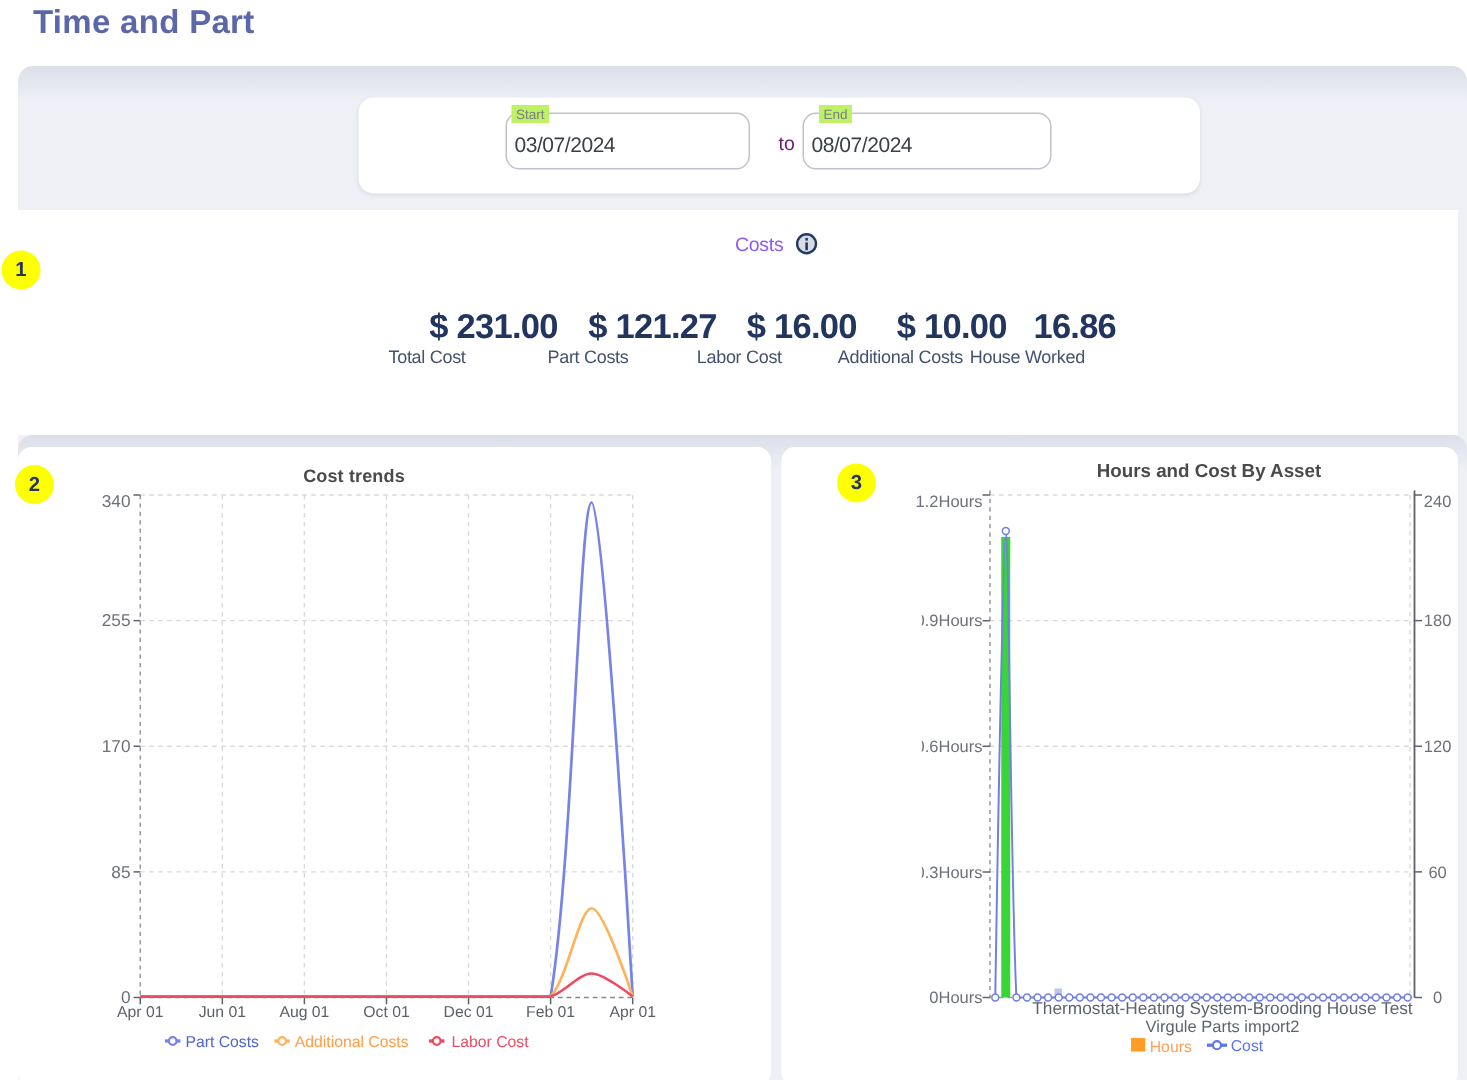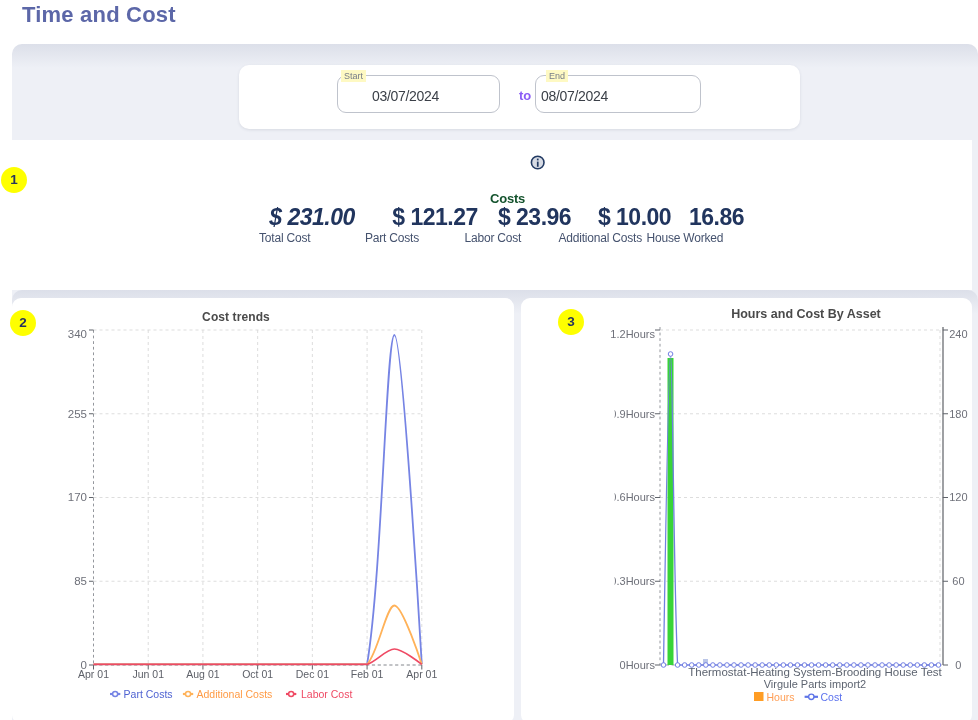--- a/index.html
+++ b/index.html
@@ -5,60 +5,60 @@
 html,body { width:978px; height:720px; overflow:hidden; background:#fff;
   font-family:"Liberation Sans", sans-serif; }
 .abs { position:absolute; }
 #title { left:22px; top:1.5px; font-size:22px; font-weight:700; color:#5c67a8; letter-spacing:.2px;}
 #graybg { left:12px; top:44px; width:966px; height:676px; background:#eef0f6; border-radius:10px 10px 0 0; }
 .topshade { left:12px; width:966px; height:24px;
   background:linear-gradient(rgba(131,141,170,0.17), rgba(131,141,170,0)); border-radius:10px 10px 0 0;}
 #datecard { left:239px; top:64.5px; width:561px; height:64.5px; background:#fff;
   border-radius:10px; box-shadow:0 1px 3px rgba(60,64,90,0.12); }
 .dinput { top:75px; height:38px; border:1px solid #bfc3cc; border-radius:9px; background:#fff; }
-.dlabel { top:69.5px; font-size:9px; color:#777d88; background:#fef9c3; padding:0 3px; line-height:12px;}
+.dlabel { top:69.5px; font-size:9px; color:#777d88; background:#bef264; padding:0 3px; line-height:12px;}
 .dval { top:88px; font-size:14px; color:#3b4048; letter-spacing:-0.3px; }
-#to { left:519px; top:88px; font-size:13px; color:#8b5cf6;font-weight:bold; }
+#to { left:519px; top:88px; font-size:13px; color:#701a75; }
 #costscard { left:12px; top:140px; width:960px; height:150px; background:#fff; }
-#costshead { left:490px; top:155px; font-size:13px; font-weight:700; color:#14532d; letter-spacing:-0.2px;margin-top:36px;}
+#costshead { left:490px; top:155px; font-size:13px; font-weight:400; color:#8b5cf6; letter-spacing:-0.2px;}
 .statnum { top:204px; font-size:23px; font-weight:700; color:#21355e; letter-spacing:-0.5px;
   text-align:center; white-space:nowrap; line-height:27px;}
 .statlab { top:231px; font-size:12px; color:#45526e; white-space:nowrap; letter-spacing:-0.2px;}
 .card { background:#fff; border-radius:9px; top:298px; height:426px; }
 #lcard { left:12px; width:502px; }
 #rcard { left:521px; width:451px; }
 .badge { width:26px; height:26px; border-radius:50%; background:#feff00; color:#27355c;
   font-size:13.5px; font-weight:700; text-align:center; line-height:26px; }
 svg { position:absolute; left:0; top:0; }
 </style></head>
 <body>
-<div class="abs" id="title">Time and Cost</div>
+<div class="abs" id="title">Time and Part</div>
 <div class="abs" id="graybg"></div>
 <div class="abs topshade" style="top:44px;"></div>
 <div class="abs topshade" style="top:290px;"></div>
 <div class="abs" id="datecard"></div>
 <div class="abs dinput" style="left:337px; width:163px;"></div>
 <div class="abs dinput" style="left:535px; width:166px;"></div>
 <div class="abs dlabel" style="left:341px;">Start</div>
 <div class="abs dlabel" style="left:546px;text-align:center;">End</div>
-<div class="abs dval" style="left:343px;margin-left:29px;">03/07/2024</div>
+<div class="abs dval" style="left:343px;">03/07/2024</div>
 <div class="abs dval" style="left:541px;">08/07/2024</div>
 <div class="abs" id="to">to</div>
 <div class="abs" id="costscard"></div>
 <div class="abs" id="costshead">Costs</div>
 <svg class="abs" style="left:529px; top:154px;" width="18" height="18" viewBox="0 0 18 18">
  <circle cx="8.7" cy="8.5" r="6.3" fill="#d7dbe4" stroke="#223a63" stroke-width="1.6"></circle>
  <rect x="7.9" y="7.6" width="1.7" height="5.2" fill="#223a63"></rect>
  <rect x="7.9" y="4.6" width="1.7" height="1.8" fill="#223a63"></rect>
 </svg>
-<div class="abs statnum" style="left:242px; width:140px;font-style:italic;">$ 231.00</div>
+<div class="abs statnum" style="left:259px; width:140px;">$ 231.00</div>
 <div class="abs statlab" style="left:259px; width:140px;">Total Cost</div>
 <div class="abs statnum" style="left:365px; width:140px;">$ 121.27</div>
 <div class="abs statlab" style="left:365px; width:140px;">Part Costs</div>
-<div class="abs statnum" style="left:464.5px; width:140px;">$ 23.96</div>
+<div class="abs statnum" style="left:464.5px; width:140px;">$ 16.00</div>
 <div class="abs statlab" style="left:464.5px; width:140px;">Labor Cost</div>
 <div class="abs statnum" style="left:558.5px; width:152px;">$ 10.00</div>
 <div class="abs statlab" style="left:558.5px; width:140px;">Additional Costs</div>
 <div class="abs statnum" style="left:646.5px; width:140px;">16.86</div>
 <div class="abs statlab" style="left:646.5px; width:140px;">House Worked</div>
 <div class="abs card" id="lcard">
     <svg width="502" height="426" viewBox="0 0 502 426">
 <text x="224" y="23" font-size="12" font-weight="bold" fill="#4a4a4a" text-anchor="middle" font-family="Liberation Sans" letter-spacing="0.1">Cost trends</text>
 <line x1="81.5" y1="32.00" x2="409.8" y2="32.00" stroke="#d9d9d9" stroke-width="0.9" stroke-dasharray="3,3"></line>
 <line x1="81.5" y1="115.75" x2="409.8" y2="115.75" stroke="#d9d9d9" stroke-width="0.9" stroke-dasharray="3,3"></line>

